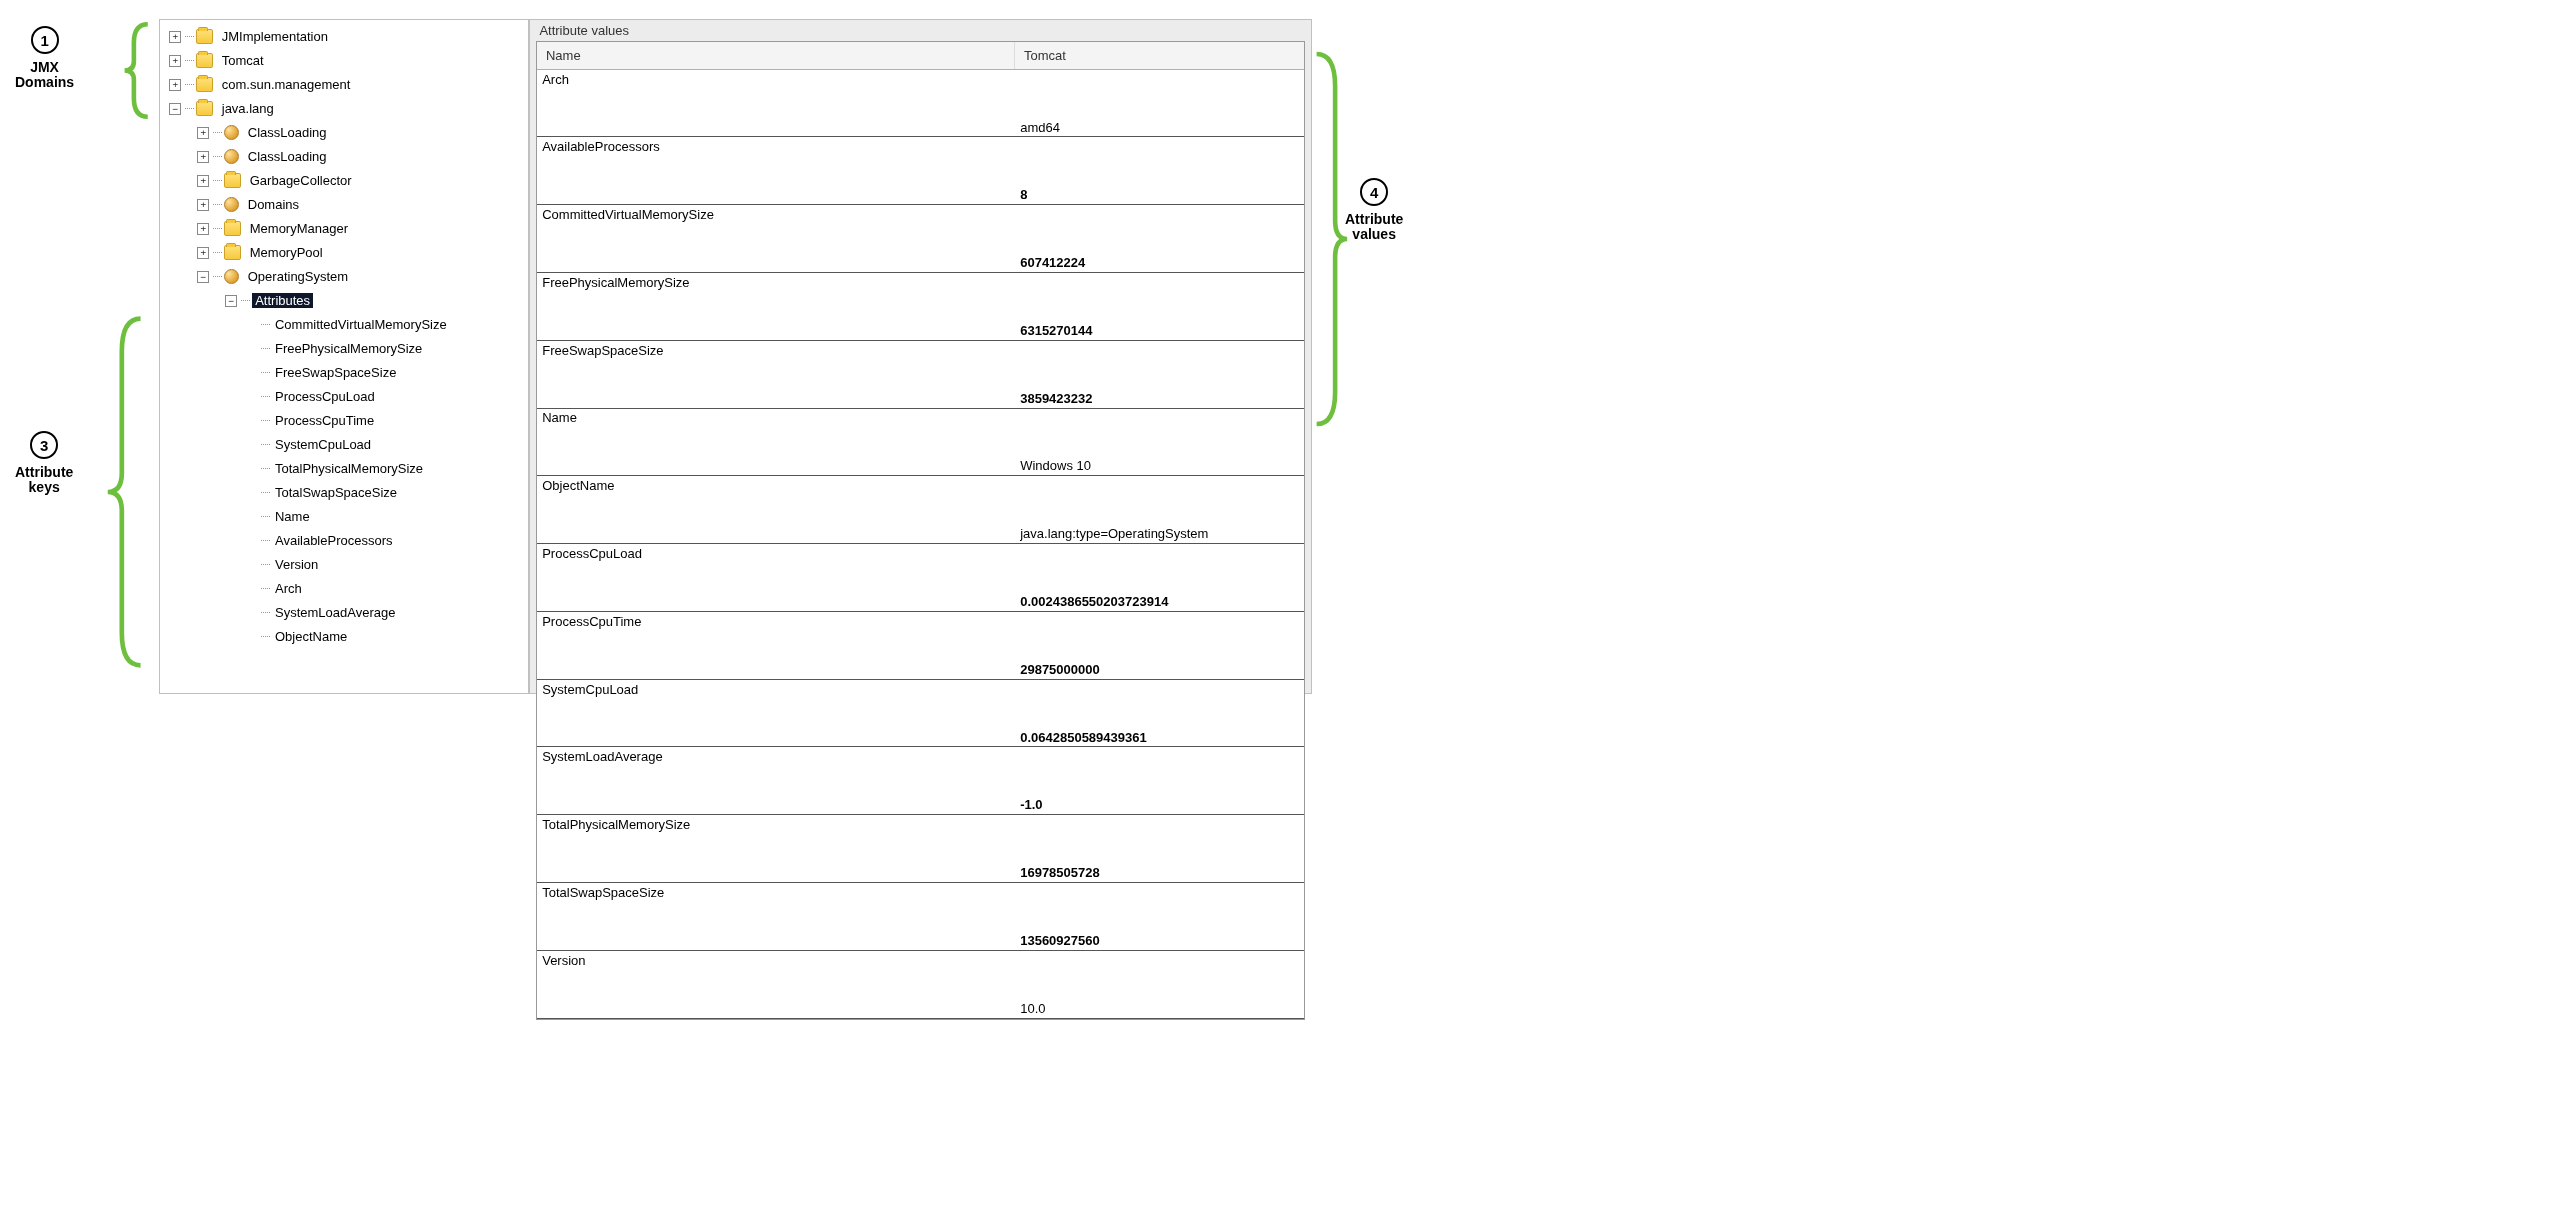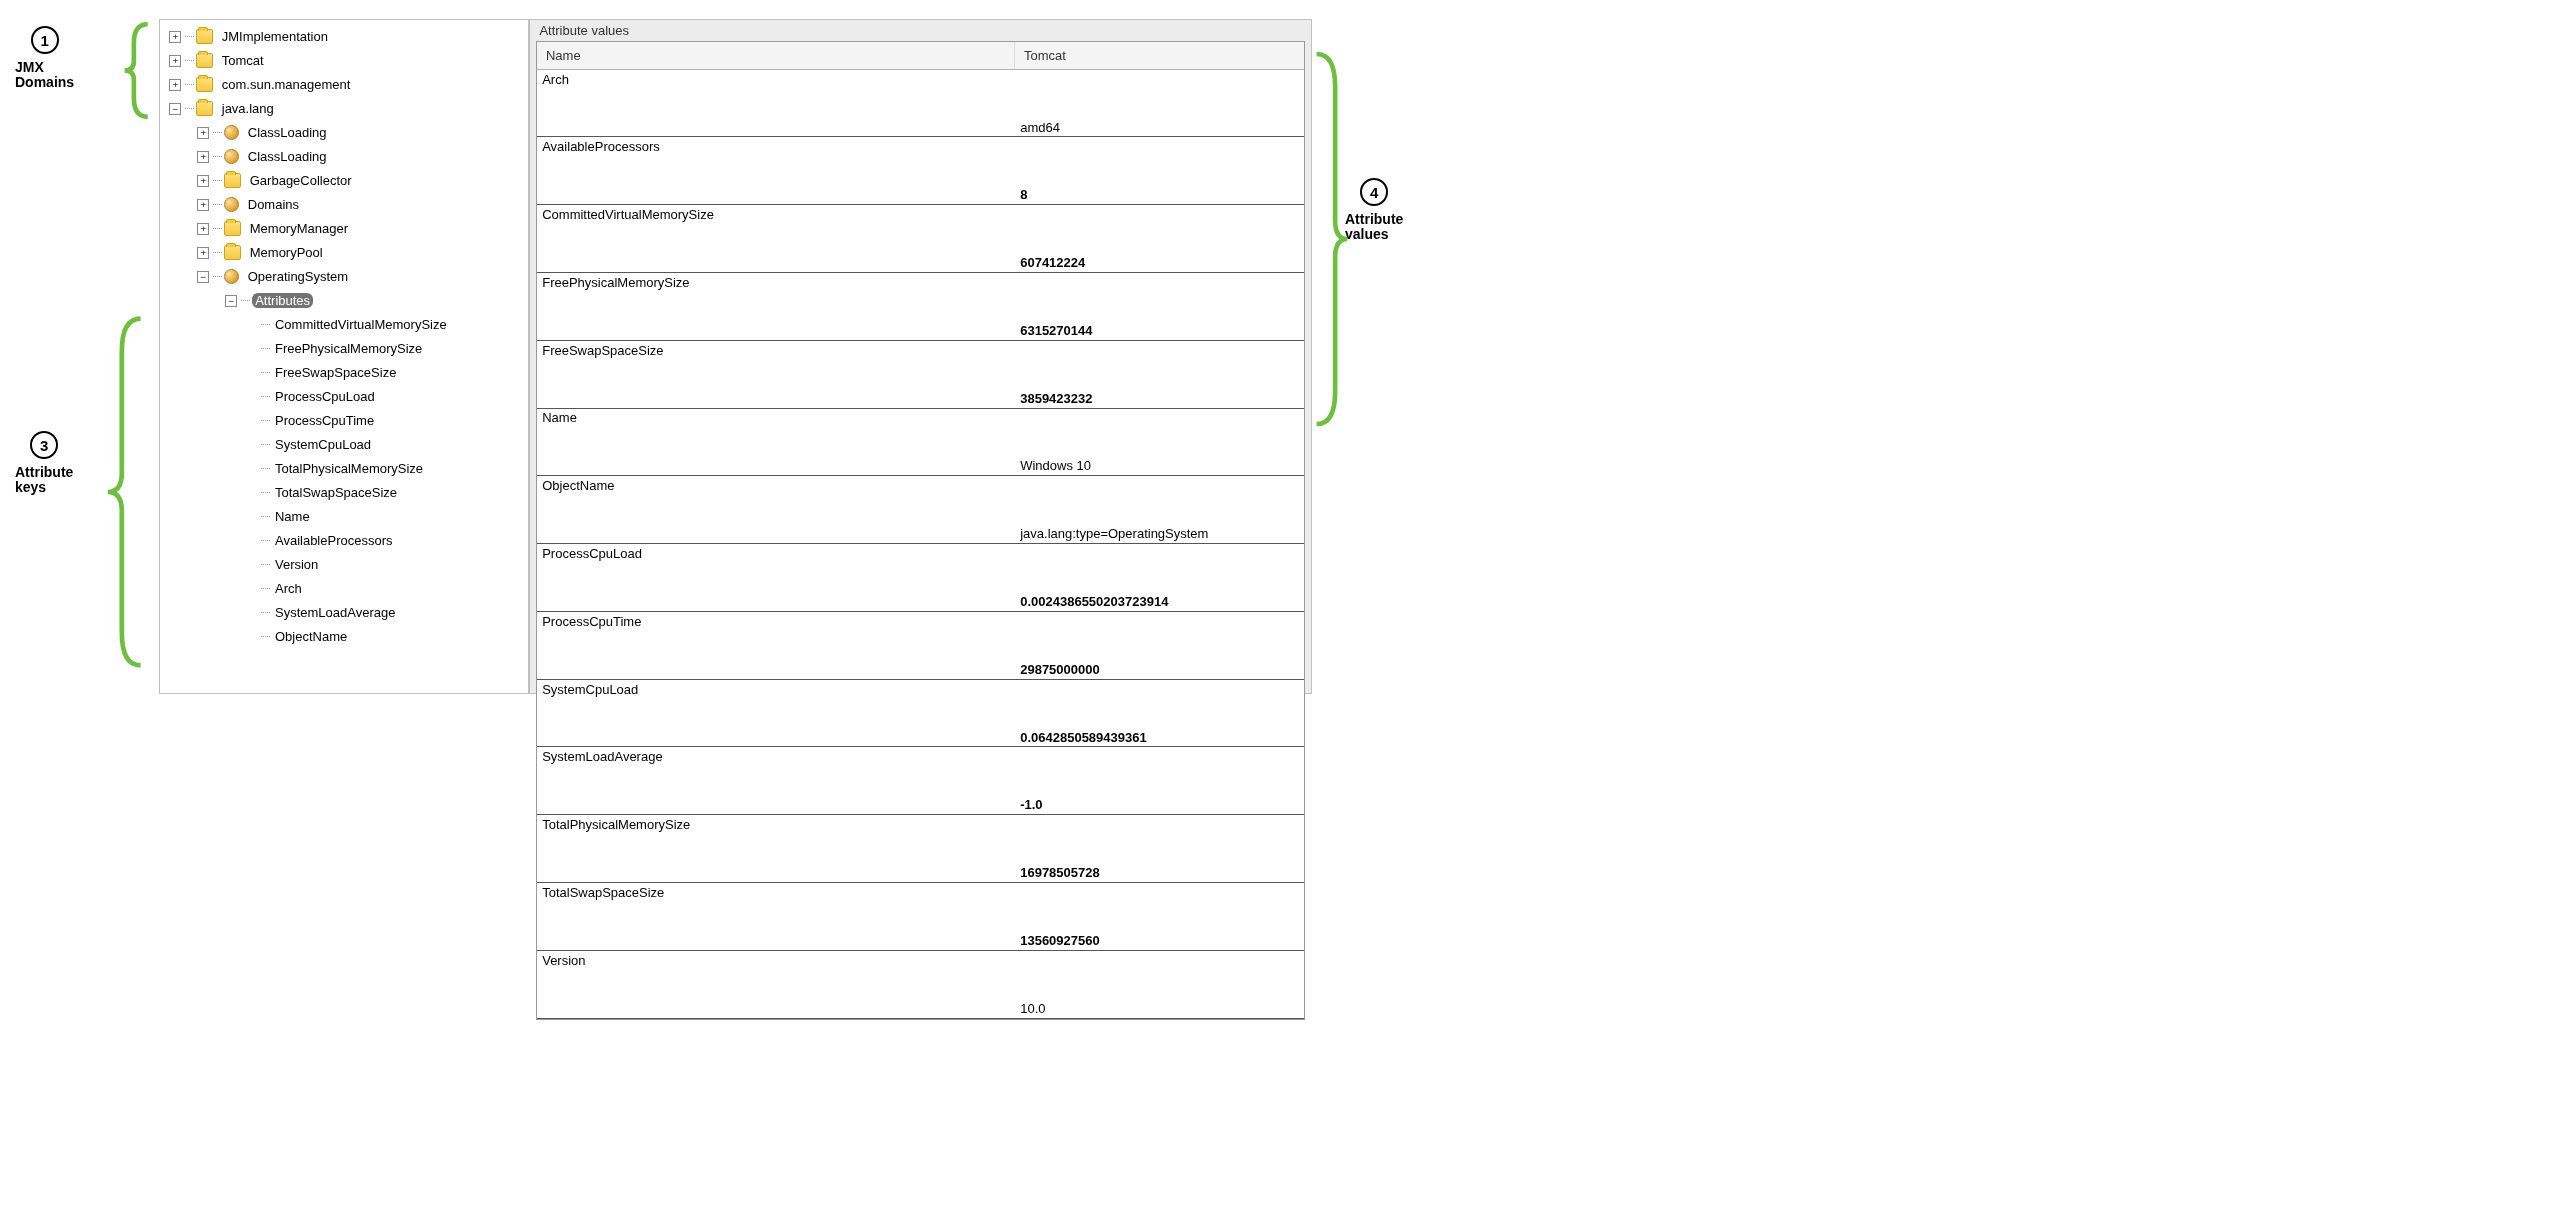--- a/index.html
+++ b/index.html
@@ -121,39 +121,39 @@
     background:#f7c93e; border:0.9px solid #caa22a; border-bottom:none;
     border-radius:1.9px 1.9px 0 0;
   }
   .bean-icon {
     background: radial-gradient(circle at 30% 30%, #ffe29a, #e0a030 70%);
     border: 0.9px solid #b07820;
     border-radius: 50%;
     width:15px; height:15px;
   }
   .label { padding: 0 2.8px; }
-  .label.selected { background: #737373; color: #fff; border-radius: 6px; }
+  .label.selected { background: #0f172a; color: #fff; }
 
   
   .callout {
     position: absolute;
     display: flex;
     align-items: center;
     gap: 5.6px;
   }
   .callout-num {
     width: 28px; height: 28px;
     border: 2.8px solid #000;
     border-radius: 50%;
     display: flex; align-items:center; justify-content:center;
     font-weight: bold;
     font-size: 15px;
     background:#fff;
   }
-  .callout-text { font-weight: bold; font-size: 14px; line-height:1.1; }
+  .callout-text { font-weight: bold; font-size: 14px; text-align:center; line-height:1.1; }
   .brace {
     position: absolute;
     color: #6fbf3f;
   }
   .brace svg { display:block; }
 
   
   .lvl0 { padding-left: 0px; }
   .lvl1 { padding-left: 28px; }
   .lvl2 { padding-left: 56px; }

